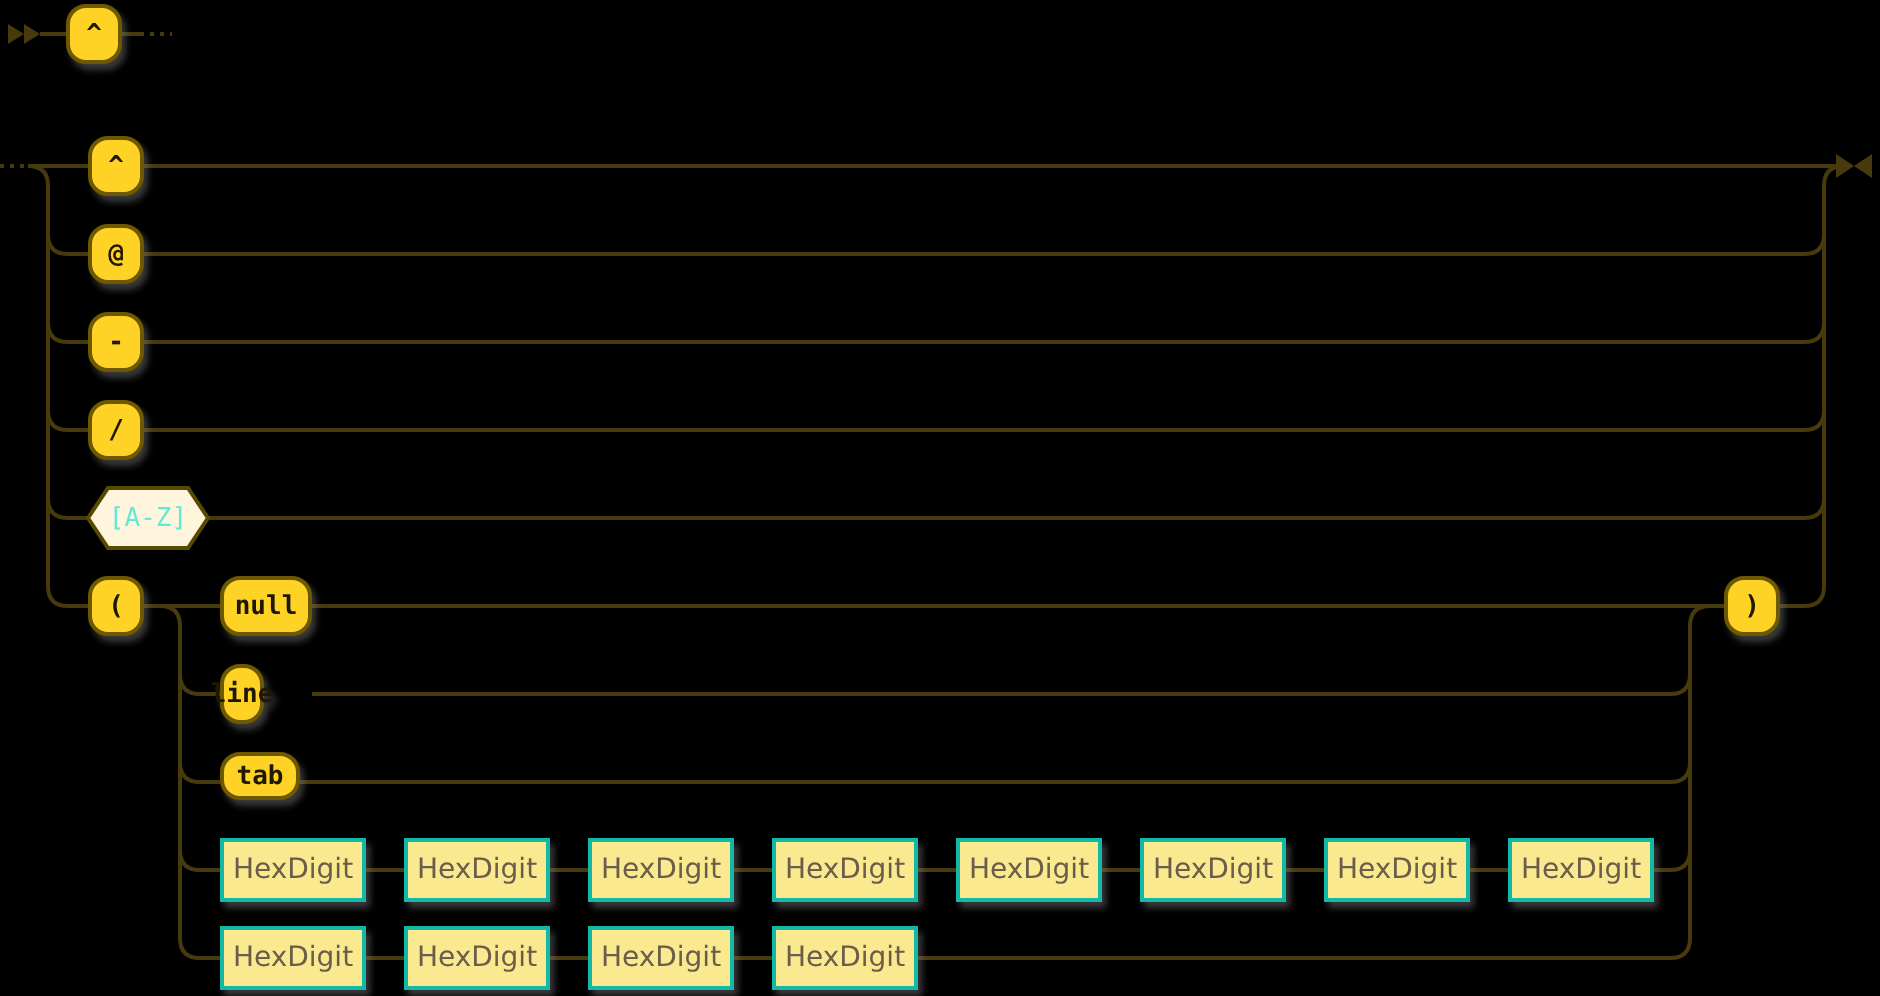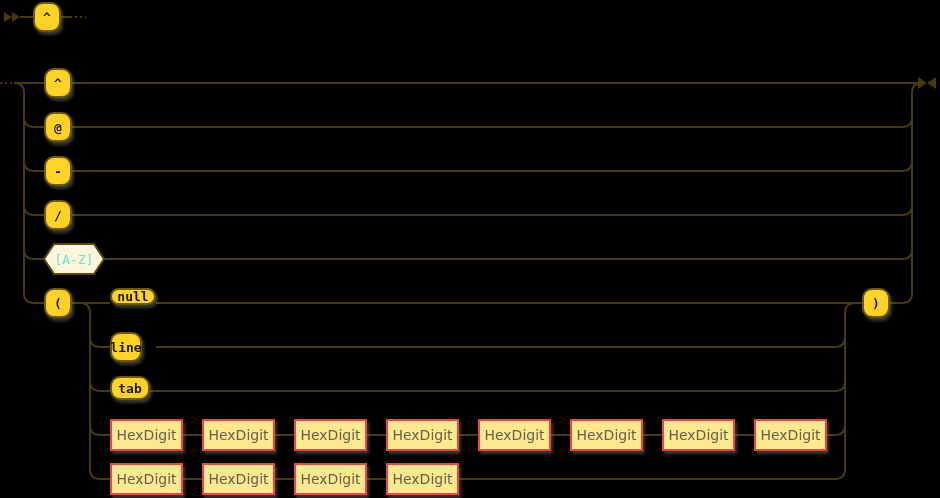--- a/index.html
+++ b/index.html
@@ -6,21 +6,21 @@
   #stage{position:relative;width:940px;height:498px;background:#000;overflow:hidden;
          font-family:"DejaVu Sans",sans-serif;}
   #wires{position:absolute;left:0;top:0;}
   .wire{fill:none;stroke:#473A0C;stroke-width:2;}
   .dotted{stroke-dasharray:2 3;}
   .marker{fill:#473A0C;stroke:none;}
   .node{position:absolute;display:flex;align-items:center;justify-content:center;
         box-sizing:border-box;filter:drop-shadow(2px 3px 1.5px rgba(125,125,125,.45));}
   .terminal{background:#FFD226;border:2px solid #6E5800;border-radius:10px;
         color:#1F1800;font-family:"DejaVu Sans Mono",monospace;font-weight:bold;font-size:13px;}
-  .nonterminal{background:#FAE98F;border:2px solid #ef4444;
+  .nonterminal{background:#FAE98F;border:2px solid #14b8a6;
         color:#6A5D4B;font-family:"DejaVu Sans",sans-serif;font-size:14px;}
   .charclass-label{background:transparent;border:none;filter:none;
         color:#5eead4;font-family:"DejaVu Sans Mono",monospace;font-size:13px;}
 </style>
 </head>
 <body>
 
 <div id="stage">
 
   <svg id="wires" width="940" height="498">
@@ -76,22 +76,22 @@
 
   <div class="node terminal" style="left:44px;top:68px;width:28px;height:30px">^</div>
   <div class="node terminal" style="left:44px;top:112px;width:28px;height:30px">@</div>
   <div class="node terminal" style="left:44px;top:156px;width:28px;height:30px">-</div>
   <div class="node terminal" style="left:44px;top:200px;width:28px;height:30px">/</div>
   <div class="node charclass-label" style="left:44px;top:244px;width:60px;height:30px">[A-Z]</div>
 
   <div class="node terminal" style="left:44px;top:288px;width:28px;height:30px">(</div>
   <div class="node terminal" style="left:862px;top:288px;width:28px;height:30px">)</div>
 
-  <div class="node terminal" style="left:110px;top:288px;width:46px;height:17px">null</div>
-  <div class="node terminal" style="left:110px;top:332px;width:32px;height:30px">line</div>
+  <div class="node terminal" style="left:110px;top:288px;width:46px;height:30px">null</div>
+  <div class="node terminal" style="left:110px;top:332px;width:22px;height:30px">line</div>
   <div class="node terminal" style="left:110px;top:376px;width:40px;height:24px">tab</div>
 
   <div class="node nonterminal" style="left:110px;top:419px;width:73px;height:32px">HexDigit</div>
   <div class="node nonterminal" style="left:202px;top:419px;width:73px;height:32px">HexDigit</div>
   <div class="node nonterminal" style="left:294px;top:419px;width:73px;height:32px">HexDigit</div>
   <div class="node nonterminal" style="left:386px;top:419px;width:73px;height:32px">HexDigit</div>
   <div class="node nonterminal" style="left:478px;top:419px;width:73px;height:32px">HexDigit</div>
   <div class="node nonterminal" style="left:570px;top:419px;width:73px;height:32px">HexDigit</div>
   <div class="node nonterminal" style="left:662px;top:419px;width:73px;height:32px">HexDigit</div>
   <div class="node nonterminal" style="left:754px;top:419px;width:73px;height:32px">HexDigit</div>

